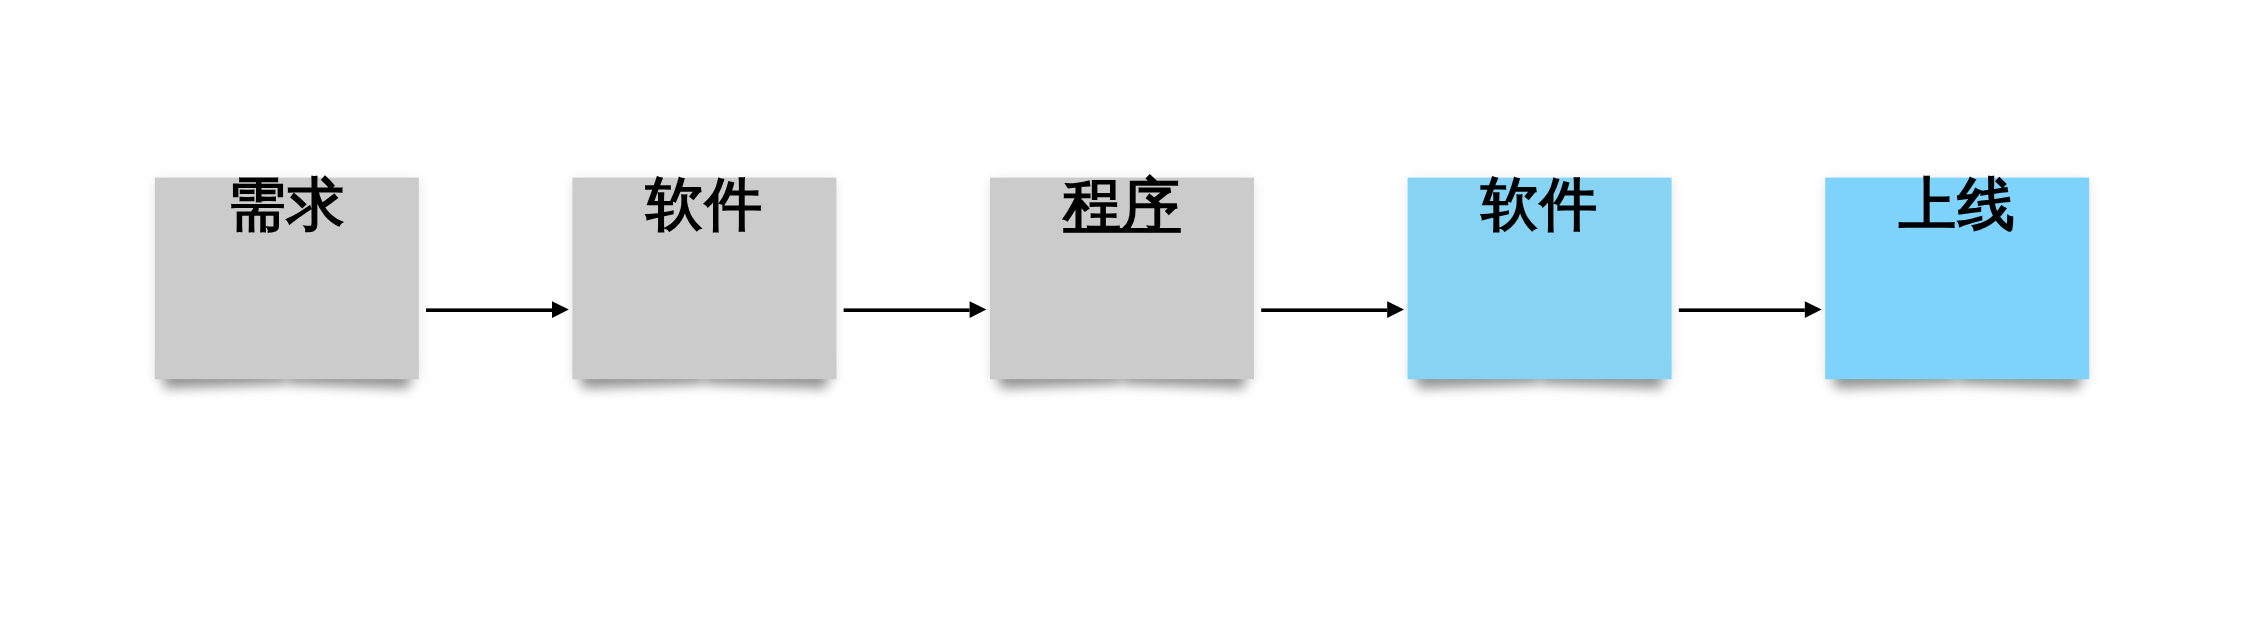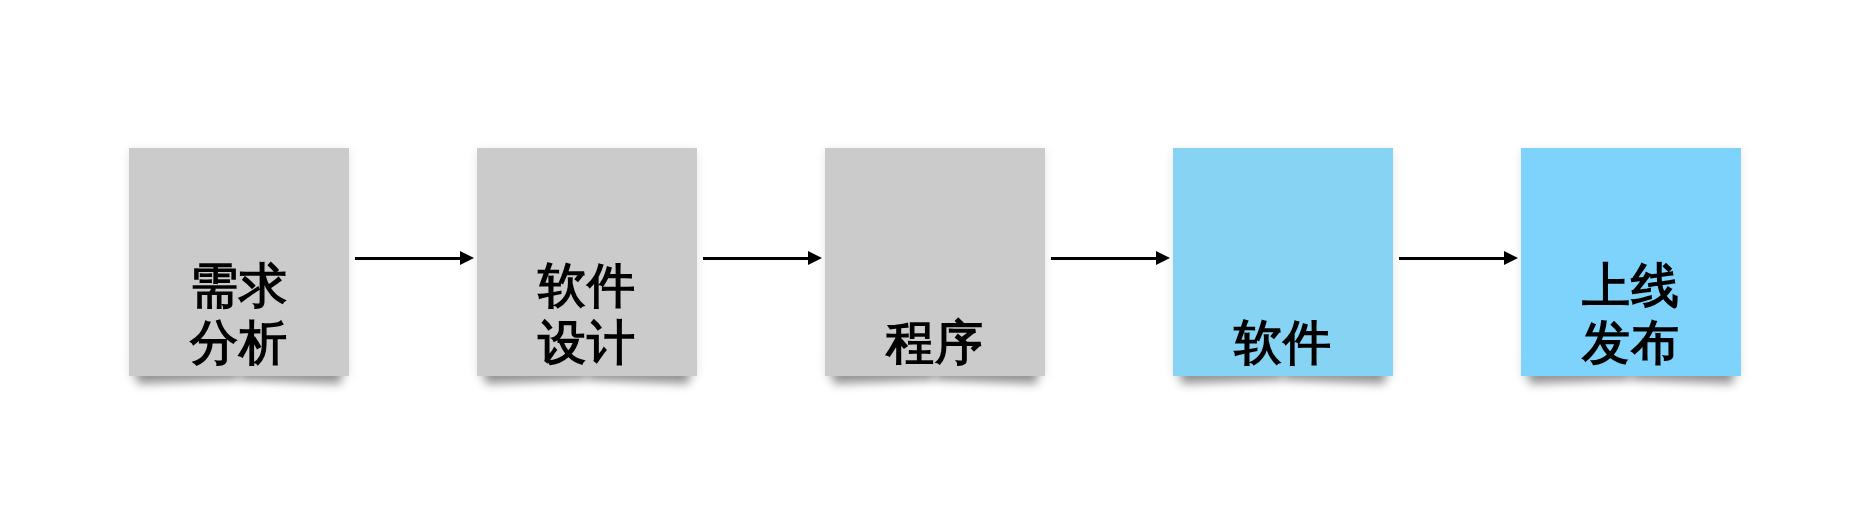--- a/index.html
+++ b/index.html
@@ -20,24 +20,24 @@
     left: 129px;
     top: 148px;
     height: 220px;
     display: flex;
     align-items: stretch;
   }
 
   .node {
     position: relative;
     width: 220px;
-    height: 228px;
+    height: 168px;
     background: #cbcbcb;
     display: flex;
-    align-items: flex-end;
+    align-items: flex-start;
     justify-content: center;
     box-shadow: 0 2px 10px rgba(0,0,0,0.10);
   }
 
   
   .node::before,
   .node::after {
     content: "";
     position: absolute;
     bottom: 10px;
@@ -89,42 +89,40 @@
   }
 </style>
 </head>
 <body>
 
 <div class="flow-row">
 
   <div class="node" style="background-color: rgb(203, 203, 203);">
     <div class="node-label">
       <span>需求</span>
-      <span>分析</span>
     </div>
   </div>
 
   <div class="connector">
     <span class="arrow-line"></span>
     <span class="arrow-head"></span>
   </div>
 
   <div class="node" style="background-color: rgb(203, 203, 203);">
     <div class="node-label">
       <span>软件</span>
-      <span>设计</span>
     </div>
   </div>
 
   <div class="connector">
     <span class="arrow-line"></span>
     <span class="arrow-head"></span>
   </div>
 
-  <div class="node" style="background-color: rgb(203, 203, 203);">
+  <div class="node" style="background-color: rgb(203, 203, 203); text-decoration: underline;">
     <div class="node-label">
       <span>程序</span>
     </div>
   </div>
 
   <div class="connector">
     <span class="arrow-line"></span>
     <span class="arrow-head"></span>
   </div>
 
@@ -135,17 +133,16 @@
   </div>
 
   <div class="connector">
     <span class="arrow-line"></span>
     <span class="arrow-head"></span>
   </div>
 
   <div class="node" style="background-color: #7dd3fc;">
     <div class="node-label">
       <span>上线</span>
-      <span>发布</span>
     </div>
   </div>
 
 </div>
 
 </body></html>

